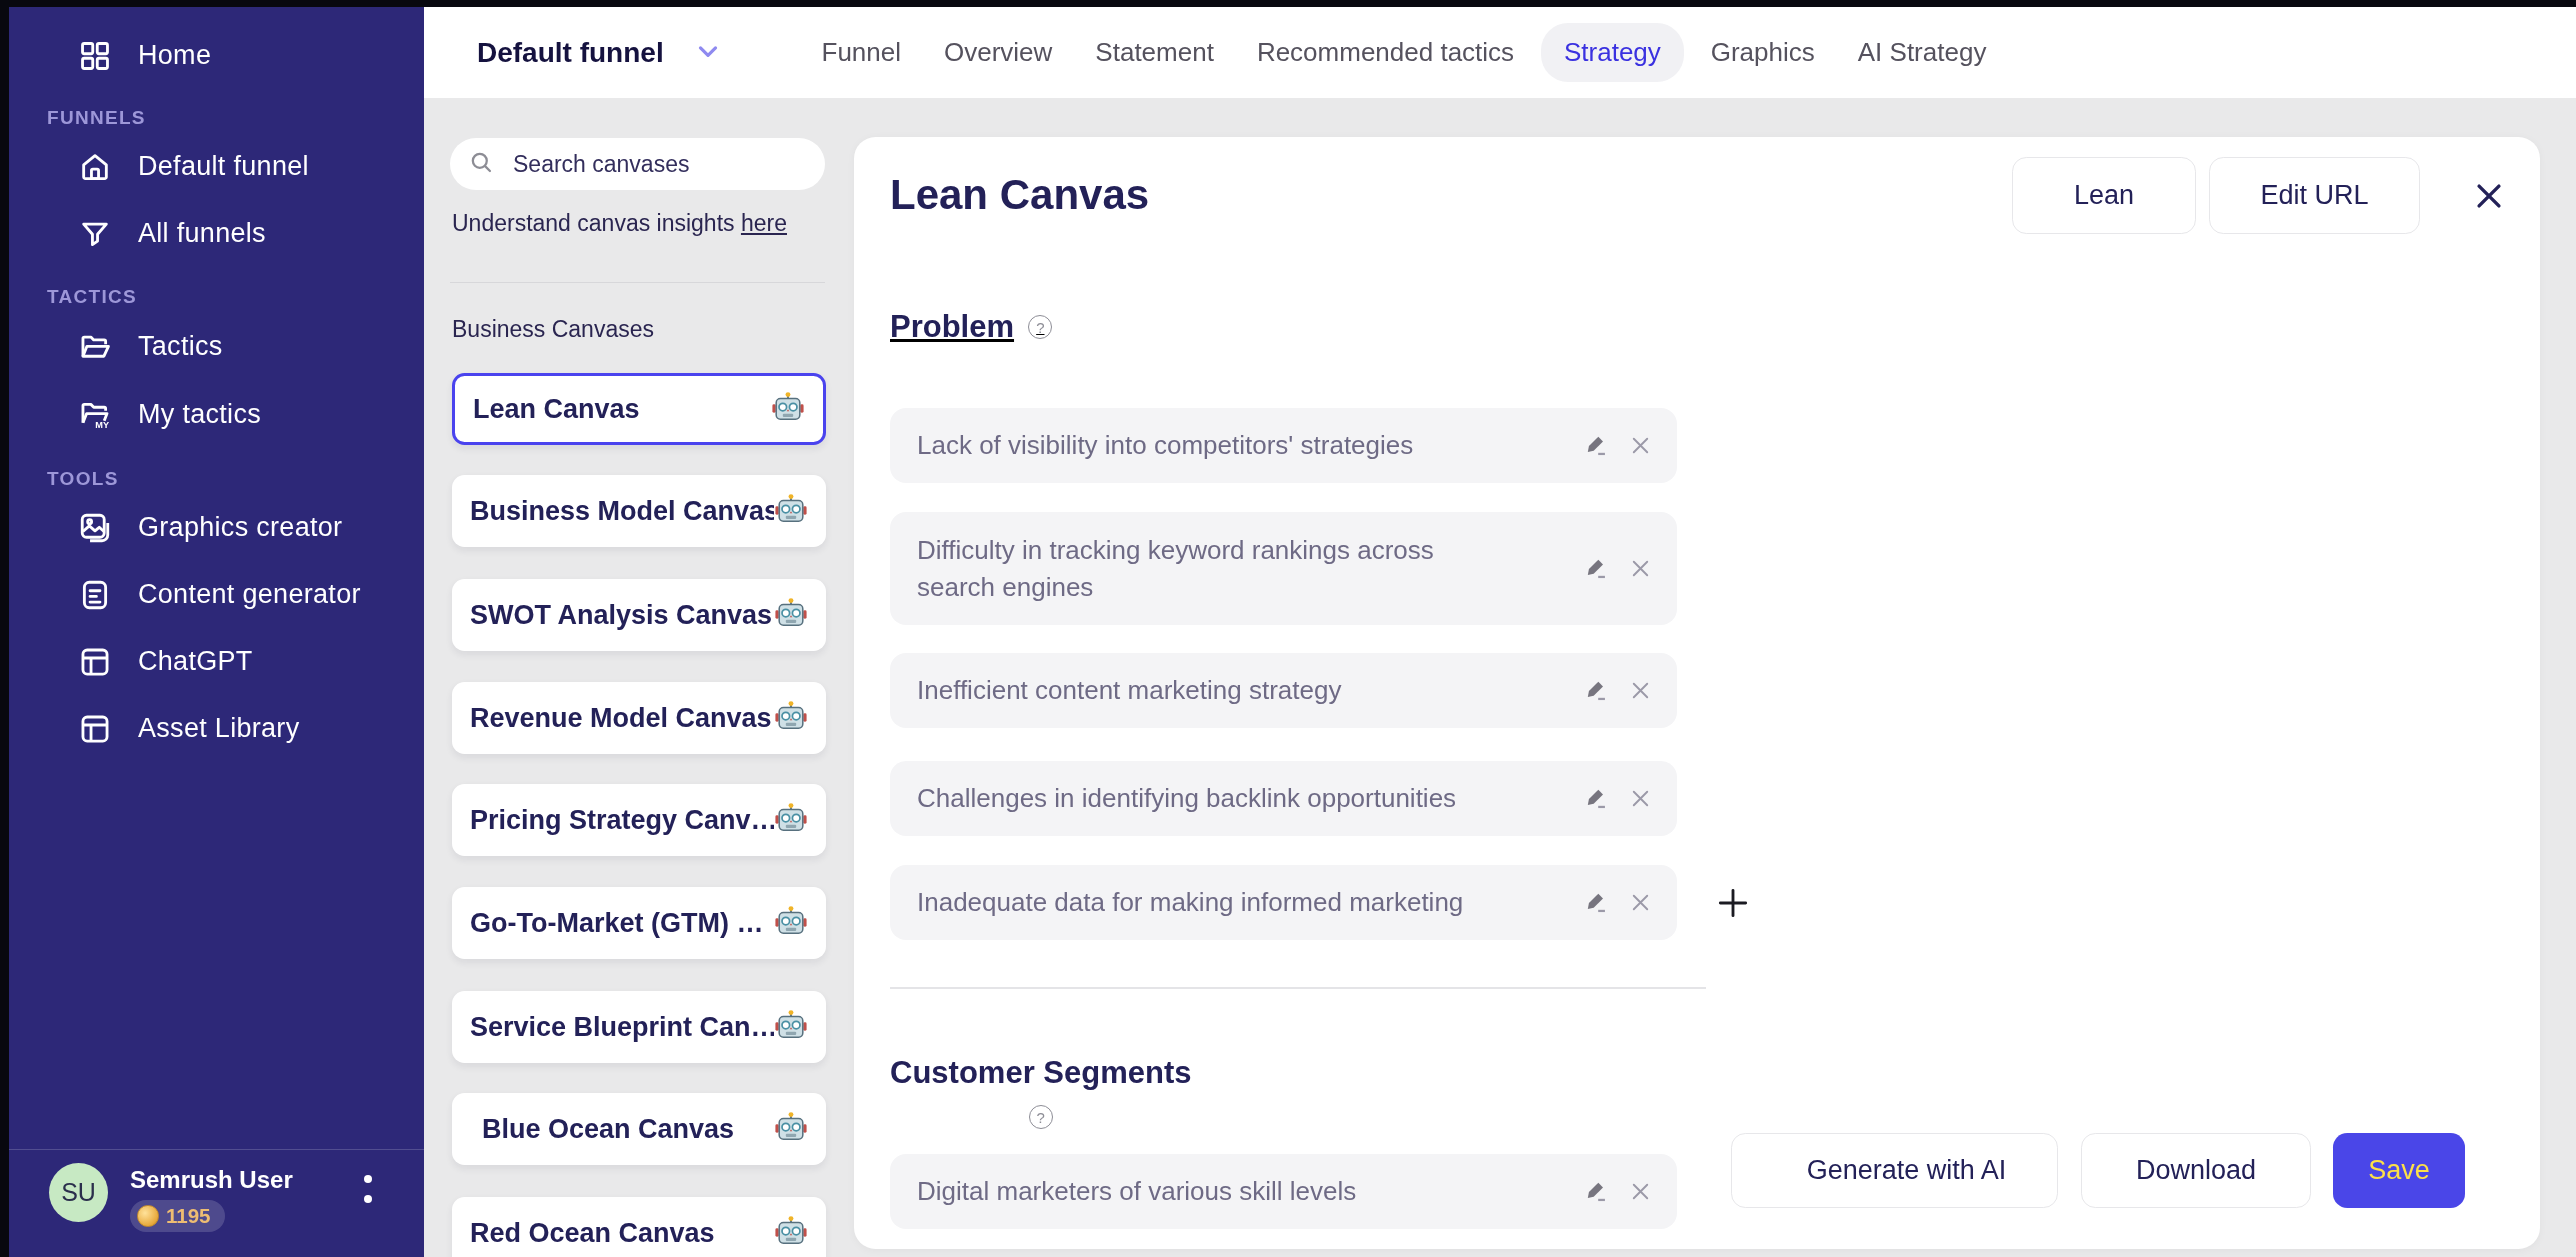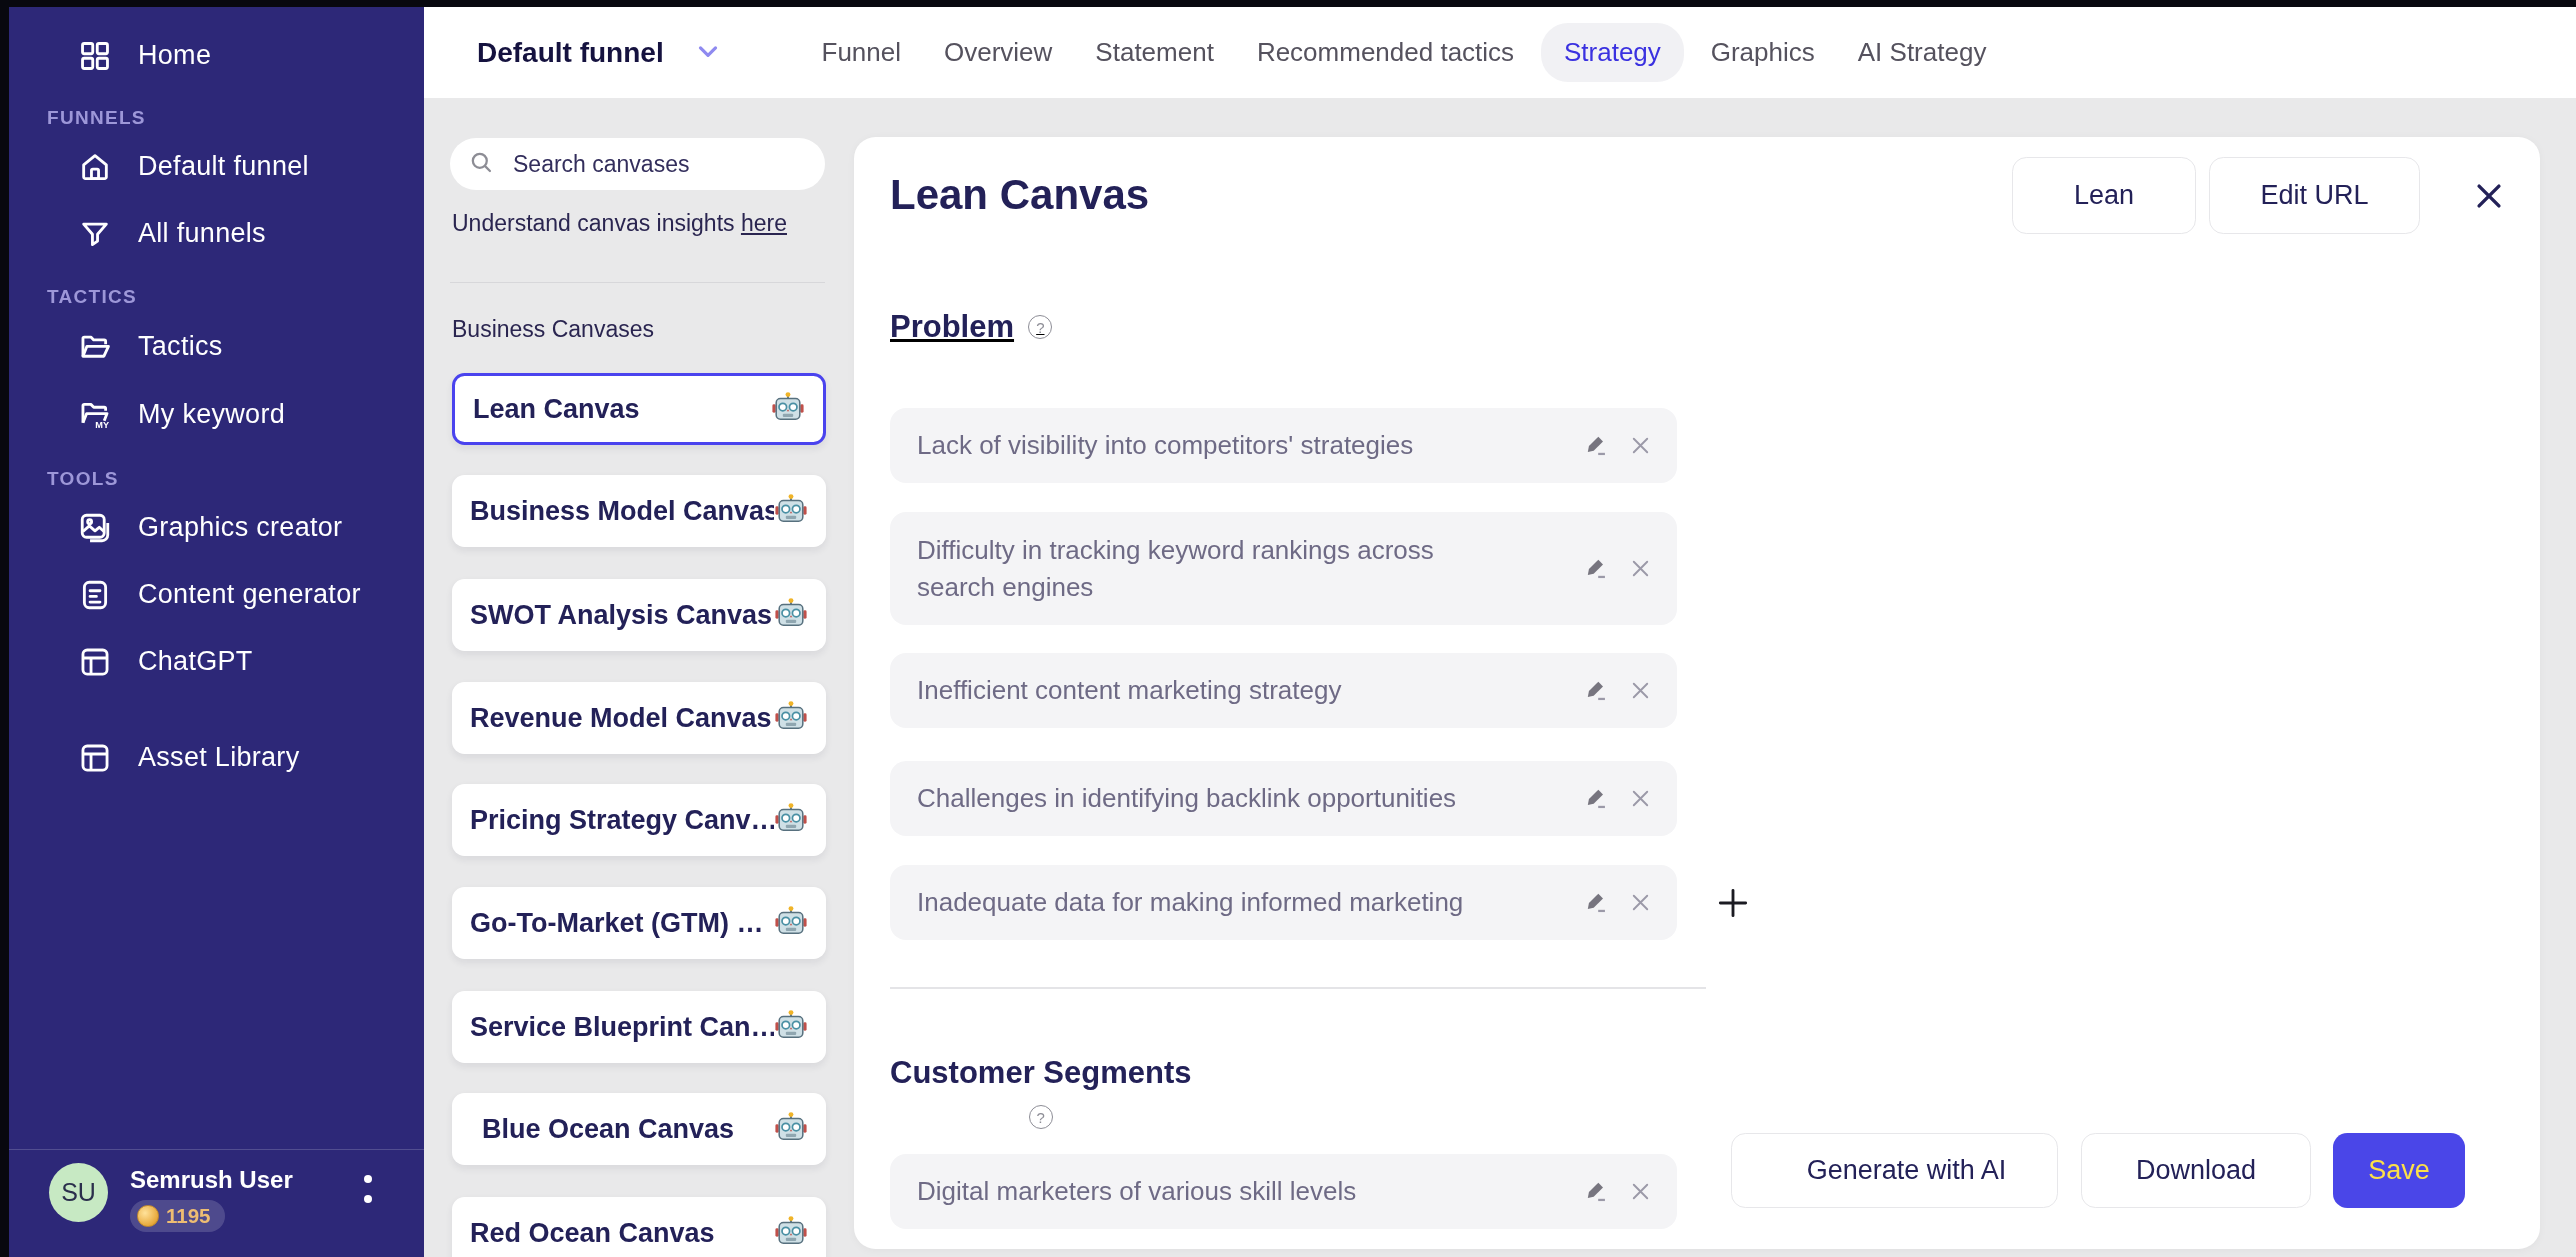--- a/index.html
+++ b/index.html
@@ -116,21 +116,21 @@
   </div>
 
   <div class="srow" style="top:377px;">
     <span class="sicon">
       <svg width="34" height="34" viewBox="0 0 24 24" fill="none" stroke="#fff" stroke-width="2" stroke-linejoin="round">
           <path d="M3.5 17.5V5.5a1 1 0 0 1 1-1h4.6l2 2h7.4a1 1 0 0 1 1 1v1.5"></path>
           <path d="M3.5 17.5l2.6-6.5h14.4l-2 5"></path>
           <text x="12.2" y="21.5" font-size="6.5" font-weight="bold" fill="#fff" stroke="none">MY</text>
         </svg>
     </span>
-    <span class="slabel">My keyword</span>
+    <span class="slabel">My tactics</span>
   </div>
 
   <div class="ssection" style="top:461px;">TOOLS</div>
 
   <div class="srow" style="top:490px;">
     <span class="sicon">
       <svg width="34" height="34" viewBox="0 0 24 24" fill="none" stroke="#fff" stroke-width="2" stroke-linejoin="round">
           <rect x="3" y="3" width="15.5" height="15.5" rx="3"></rect>
           <path d="M3.5 14.5l4.5-4 4 3.5 3-2.5 3.3 3"></path>
           <circle cx="8.2" cy="7.6" r="1.4"></circle>
@@ -153,21 +153,21 @@
   <div class="srow" style="top:624px;">
     <span class="sicon">
       <svg width="34" height="34" viewBox="0 0 24 24" fill="none" stroke="#fff" stroke-width="2">
           <rect x="3.5" y="3.5" width="17" height="17" rx="3"></rect>
           <path d="M3.5 9.2h17M9.2 9.2v11.3"></path>
         </svg>
     </span>
     <span class="slabel">ChatGPT</span>
   </div>
 
-  <div class="srow" style="top:720px;">
+  <div class="srow" style="top:691px;">
     <span class="sicon">
       <svg width="34" height="34" viewBox="0 0 24 24" fill="none" stroke="#fff" stroke-width="2">
           <rect x="3.5" y="3.5" width="17" height="17" rx="3"></rect>
           <path d="M3.5 9.2h17M9.2 9.2v11.3"></path>
         </svg>
     </span>
     <span class="slabel">Asset Library</span>
   </div>
 
   <div class="user">

